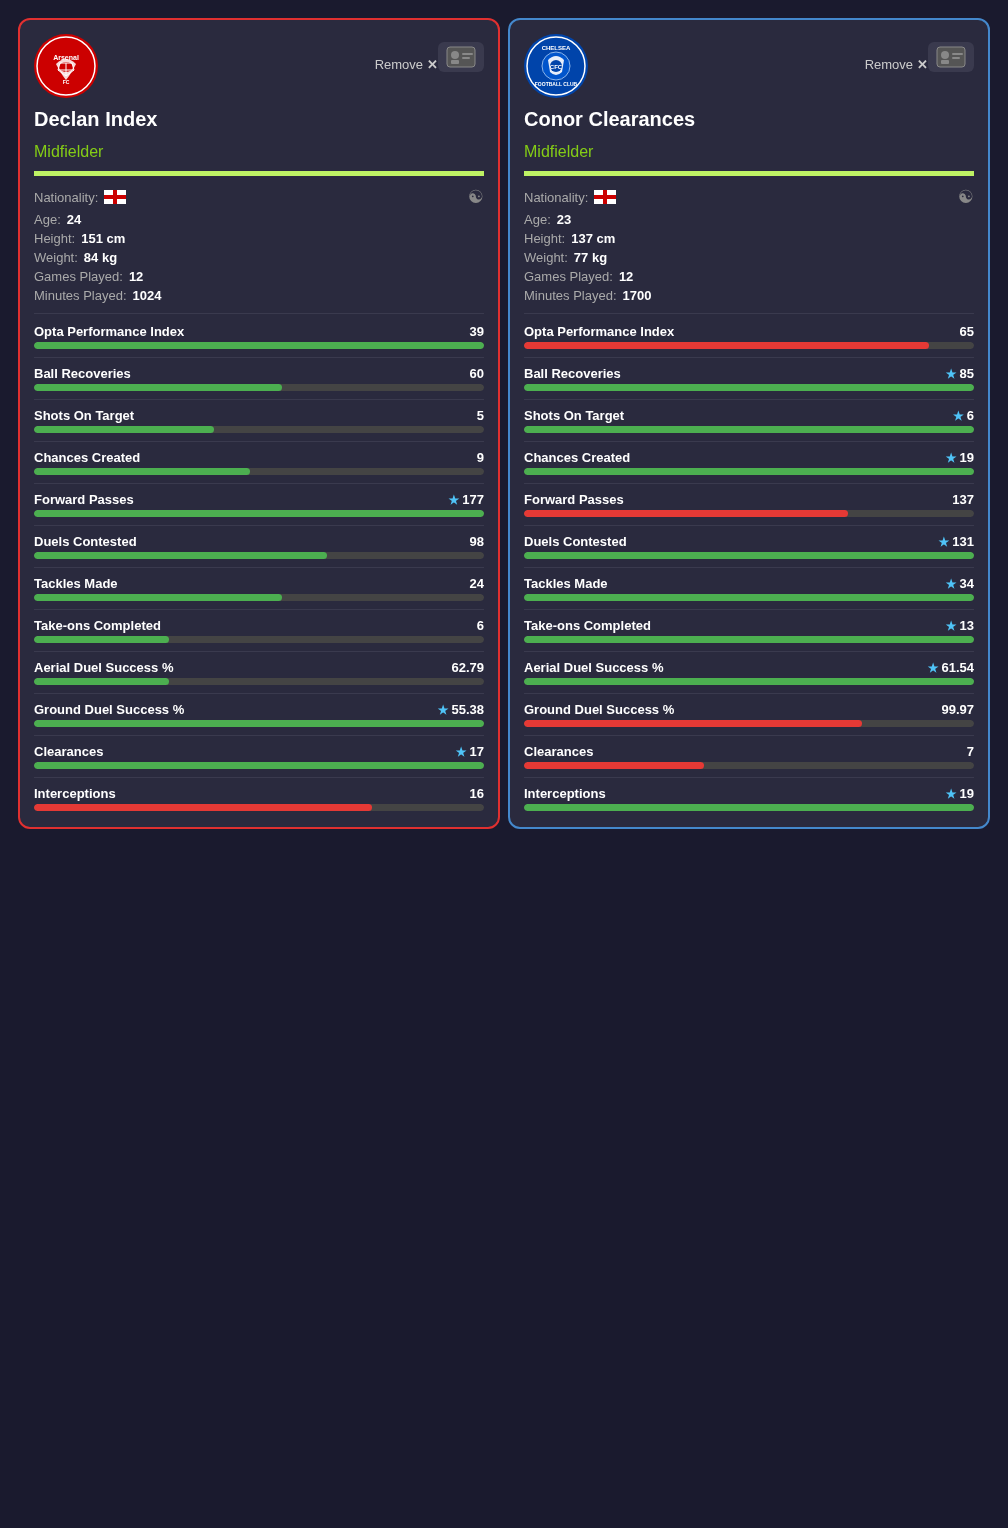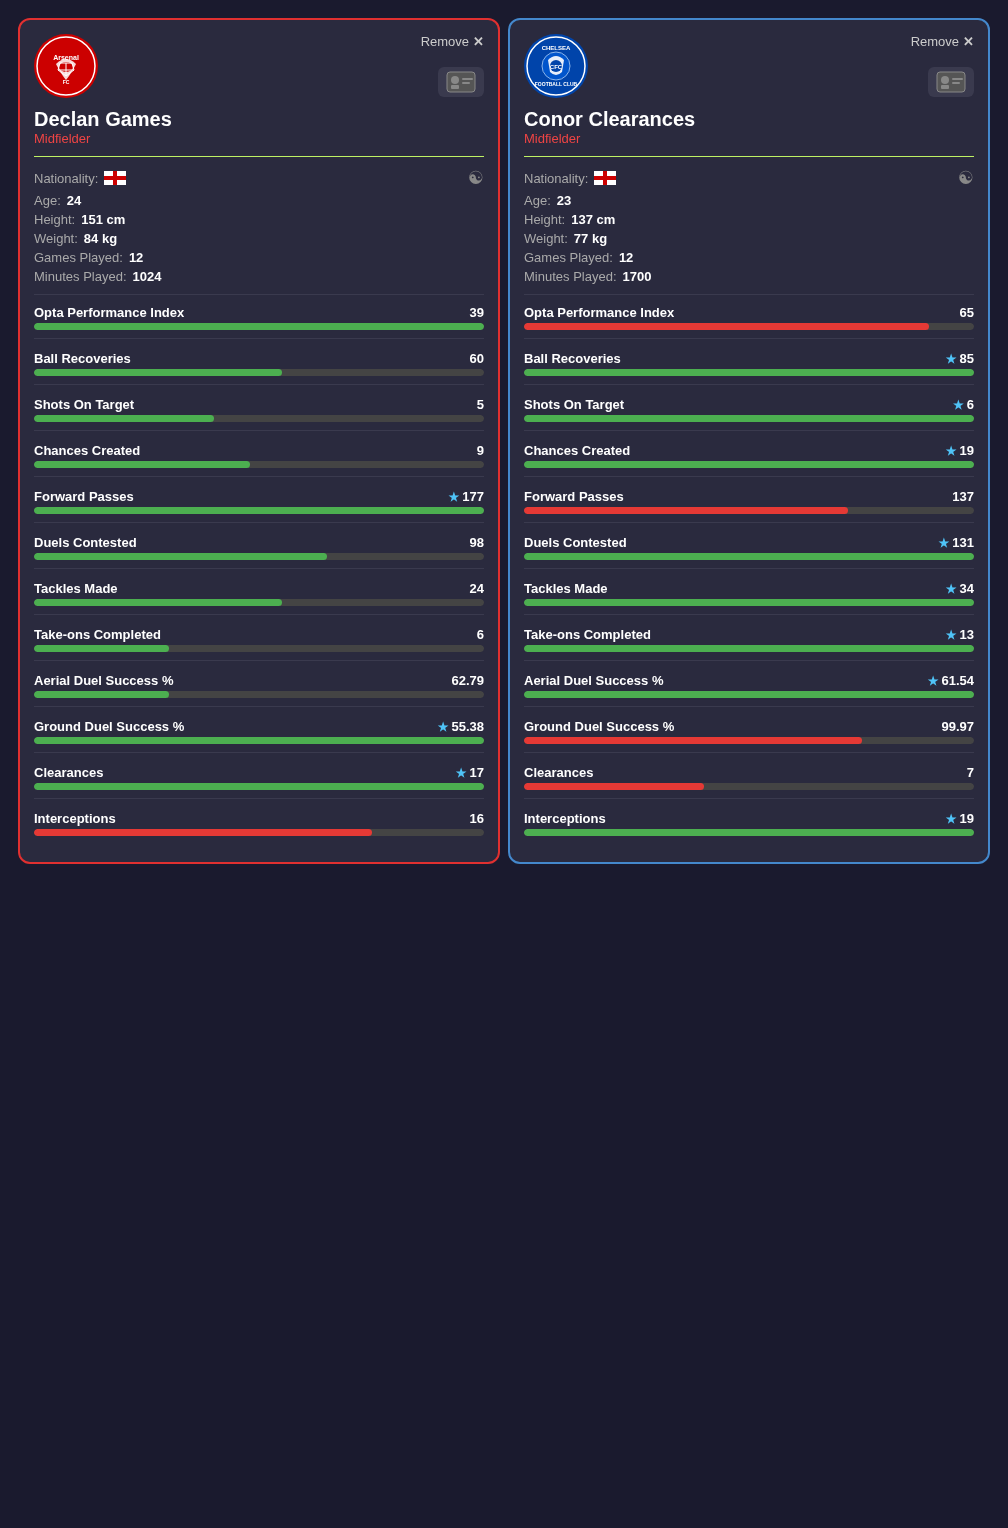--- a/index.html
+++ b/index.html
@@ -72,26 +72,26 @@
       align-items: center;
       justify-content: center;
     }
     .player-name {
       font-size: 20px;
       font-weight: bold;
       color: #fff;
       margin-top: 8px;
     }
     .player-position {
-      font-size: 13px;
-      color: #ef4444;
-      margin-top: 0;
+      font-size: 16px;
+      color: #84cc16;
+      margin-top: 12px;
     }
     .info-section {
-      border-top: 1px solid #bef264;
+      border-top: 5px solid #bef264;
       border-bottom: 1px solid #3a3a4e;
       padding: 10px 0;
       margin: 10px 0;
     }
     .info-row {
       display: flex;
       align-items: center;
       gap: 6px;
       font-size: 13px;
       color: #ccc;
@@ -108,21 +108,21 @@
       justify-content: center;
       font-size: 16px;
     }
     .opi-icon {
       cursor: pointer;
       color: #888;
       font-size: 16px;
     }
     .stat-section {}
     .stat-row {
-      margin-bottom: 12px;
+      margin-bottom: 0;
     }
     .stat-header {
       display: flex;
       justify-content: space-between;
       align-items: center;
       margin-bottom: 3px;
     }
     .stat-label {
       font-size: 13px;
       font-weight: bold;
@@ -156,23 +156,23 @@
       border-radius: 4px;
     }
     .bar-green { background: #4caf50; }
     .bar-red { background: #e53935; }
     .divider {
       border-top: 1px solid #3a3a4e;
       margin: 8px 0;
     }
     .header-right {
       display: flex;
-      flex-direction: column;
+      flex-direction: row;
       align-items: flex-end;
-      gap: 10px;
+      gap: 0;
     }
   </style>
 </head>
 <body>
 
 <div class="compare-container">
 <div class="player-card arsenal">
       <div class="card-header">
         <div class="club-logo arsenal-logo">
           <svg viewBox="0 0 60 60" width="60" height="60" xmlns="http://www.w3.org/2000/svg">
@@ -195,21 +195,21 @@
             <svg width="30" height="22" viewBox="0 0 30 22">
     <rect x="1" y="1" width="28" height="20" rx="3" fill="#555" stroke="#888" stroke-width="1"></rect>
     <circle cx="9" cy="9" r="4" fill="#888"></circle>
     <rect x="5" y="14" width="8" height="4" rx="1" fill="#888"></rect>
     <rect x="16" y="7" width="11" height="2" rx="1" fill="#888"></rect>
     <rect x="16" y="11" width="8" height="2" rx="1" fill="#888"></rect>
   </svg>
           </div>
         </div>
       </div>
-      <div class="player-name">Declan Games</div>
+      <div class="player-name">Declan Index</div>
       <div class="player-position">Midfielder</div>
       <div class="info-section">
         <div class="info-row">
           <span class="info-label">Nationality:</span>
           <span class="flag">
             <svg width="22" height="14" viewBox="0 0 22 14">
               <rect width="22" height="14" fill="white"></rect>
               <rect x="9" width="4" height="14" fill="#CC0000"></rect>
               <rect y="5" width="22" height="4" fill="#CC0000"></rect>
             </svg>

